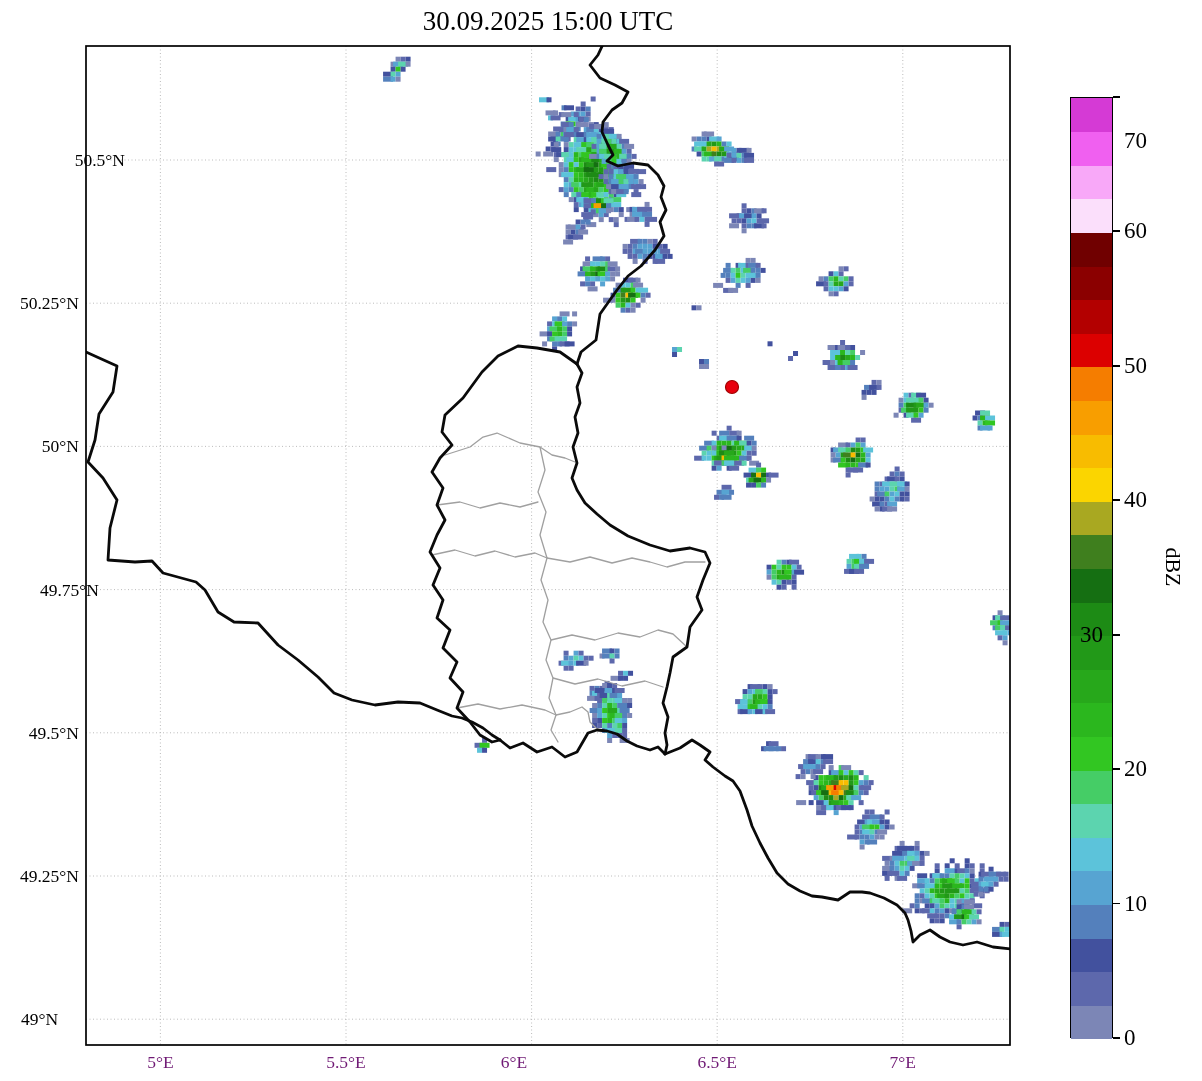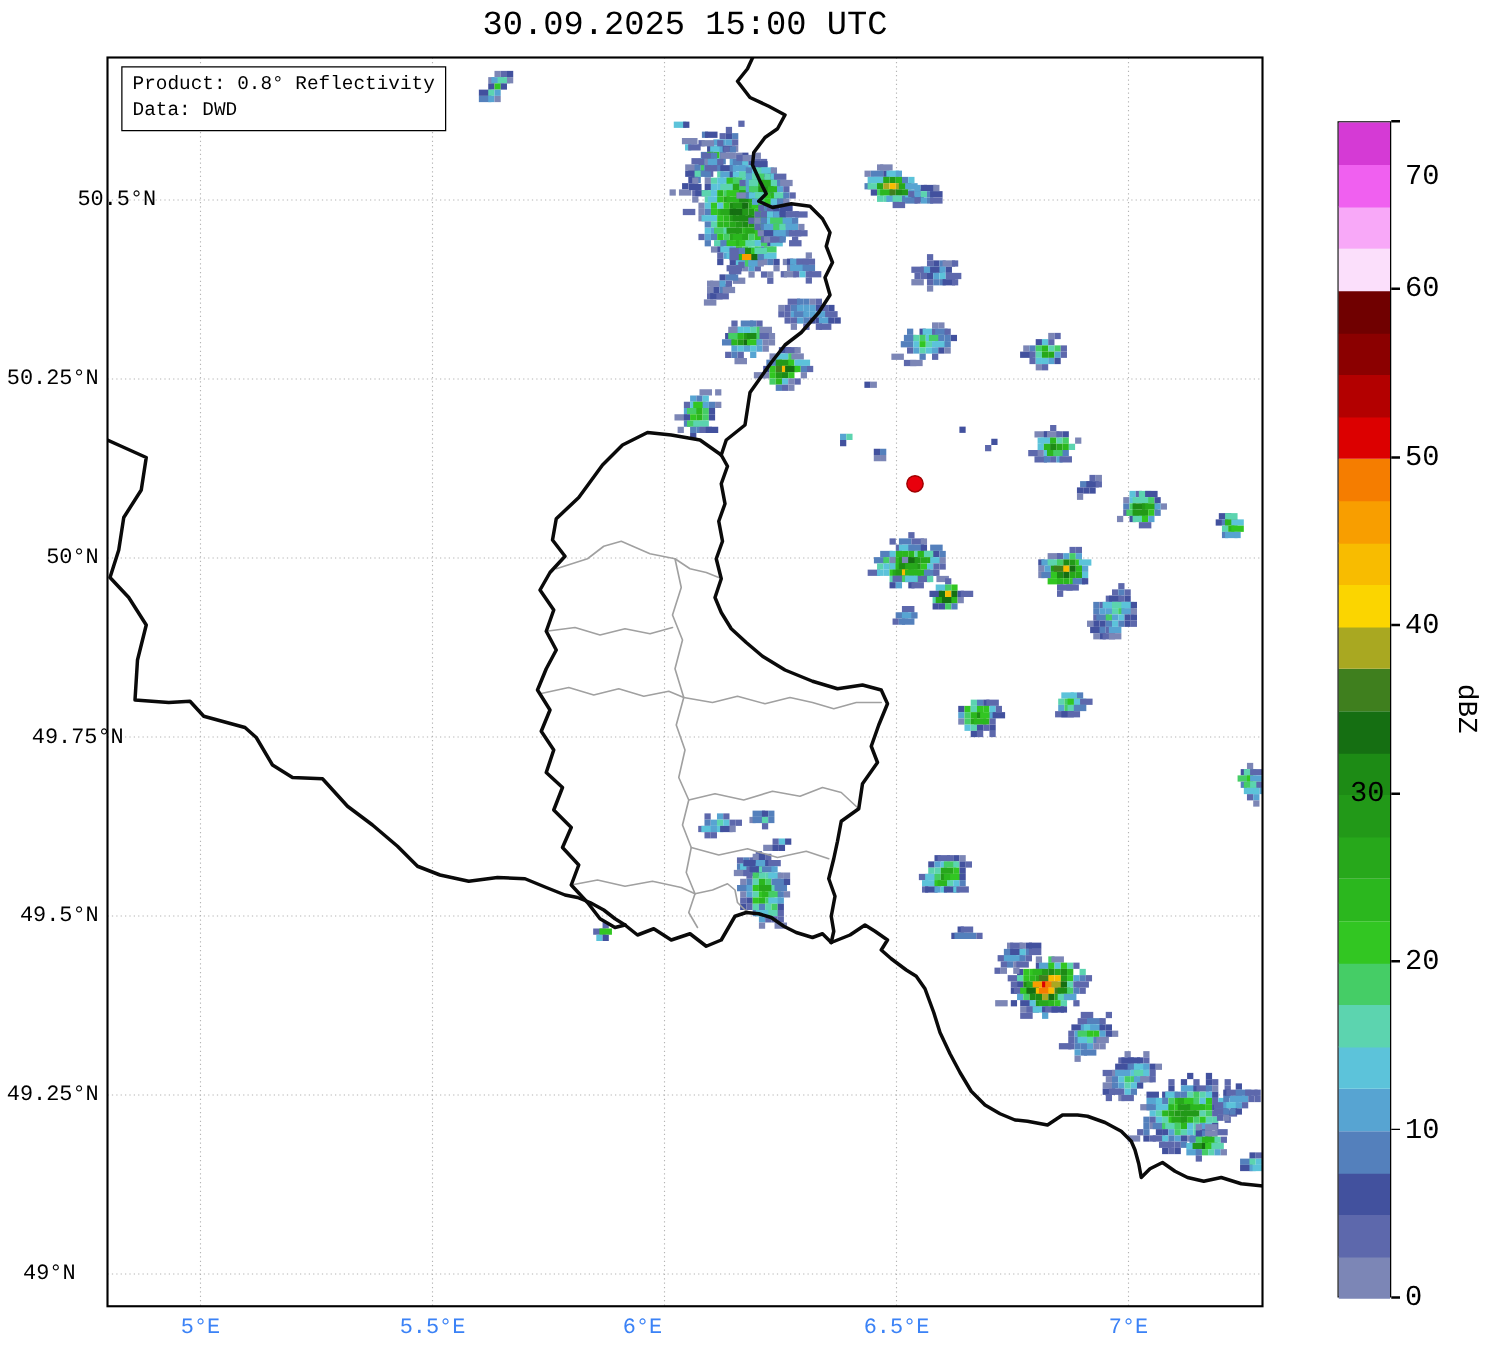--- a/index.html
+++ b/index.html
@@ -1,25 +1,25 @@
 <!DOCTYPE html>
 <html><head>
 <meta charset="utf-8">
 <style>
   html,body{margin:0;padding:0;background:#ffffff;}
   .fig{position:relative;width:1202px;height:1081px;background:#fff;
-       font-family:Liberation Mono, monospace;overflow:hidden;border-radius:29px;}
+       font-family:Liberation Serif, serif;overflow:hidden;border-radius:29px;}
   .fig svg{position:absolute;left:0;top:0;}
   .title{position:absolute;left:86px;top:6px;width:924px;text-align:center;
          font-size:27px;color:#000;}
   .anno-box{position:absolute;left:97px;top:53px;background:#fff;border:1.6px solid #000;
             padding:3px 8px 4px 8px;font-size:15.5px;line-height:1.38;color:#000;z-index:5;}
   .lat-label{position:absolute;width:79px;text-align:right;font-size:17.5px;color:#000;
              transform:translateY(-50%);}
-  .lon-label{position:absolute;transform:translateX(-50%);font-size:17.5px;color:#3b82f6;top:1052px;}
+  .lon-label{position:absolute;transform:translateX(-50%);font-size:17.5px;color:#701a75;top:1052px;}
   .cbar-wrap{position:absolute;left:1070px;top:97px;width:43px;height:941px;
              border:1.4px solid #000;box-sizing:border-box;}
   .cbar-seg{position:absolute;left:0;width:100%;}
   .cbar-tick{position:absolute;width:7px;height:1.8px;background:#000;}
   .cbar-tick-label{position:absolute;font-size:23px;color:#000;transform:translateY(-50%);}
   .cbar-axis-label{position:absolute;left:1173px;top:567px;font-size:22px;color:#000;
                    transform:translate(-50%,-50%) rotate(90deg);white-space:nowrap;}
 </style>
 </head>
 <body>
@@ -1676,24 +1676,20 @@
 
     <g id="site">
         <circle cx="732" cy="387" r="6.5" fill="#e8000d" stroke="#a00000" stroke-width="1.2"></circle>
       </g>
 
     <rect x="86" y="46" width="924" height="999" fill="none" stroke="#000" stroke-width="1.7"></rect>
   </svg>
 
   <div class="title">30.09.2025 15:00 UTC</div>
 
-  <div class="anno-box">
-    <div>Product: 0.8° Reflectivity</div>
-    <div>Data: DWD</div>
-  </div>
 
   <div id="axis-labels">
       <div class="lat-label" style="left: 0px; top: 160px; padding-left: 46px;">50.5°N</div>
       <div class="lat-label" style="left: 0px; top: 303.2px;">50.25°N</div>
       <div class="lat-label" style="left: 0px; top: 446.4px;">50°N</div>
       <div class="lat-label" style="left: 0px; top: 589.6px; margin-left: 20px;">49.75°N</div>
       <div class="lat-label" style="left: 0px; top: 732.8px;">49.5°N</div>
       <div class="lat-label" style="left: 0px; top: 876px;">49.25°N</div>
       <div class="lat-label" style="left: 0px; top: 1019.2px; text-align: center;">49°N</div>
       <div class="lon-label" style="left: 160.4px;">5°E</div>

